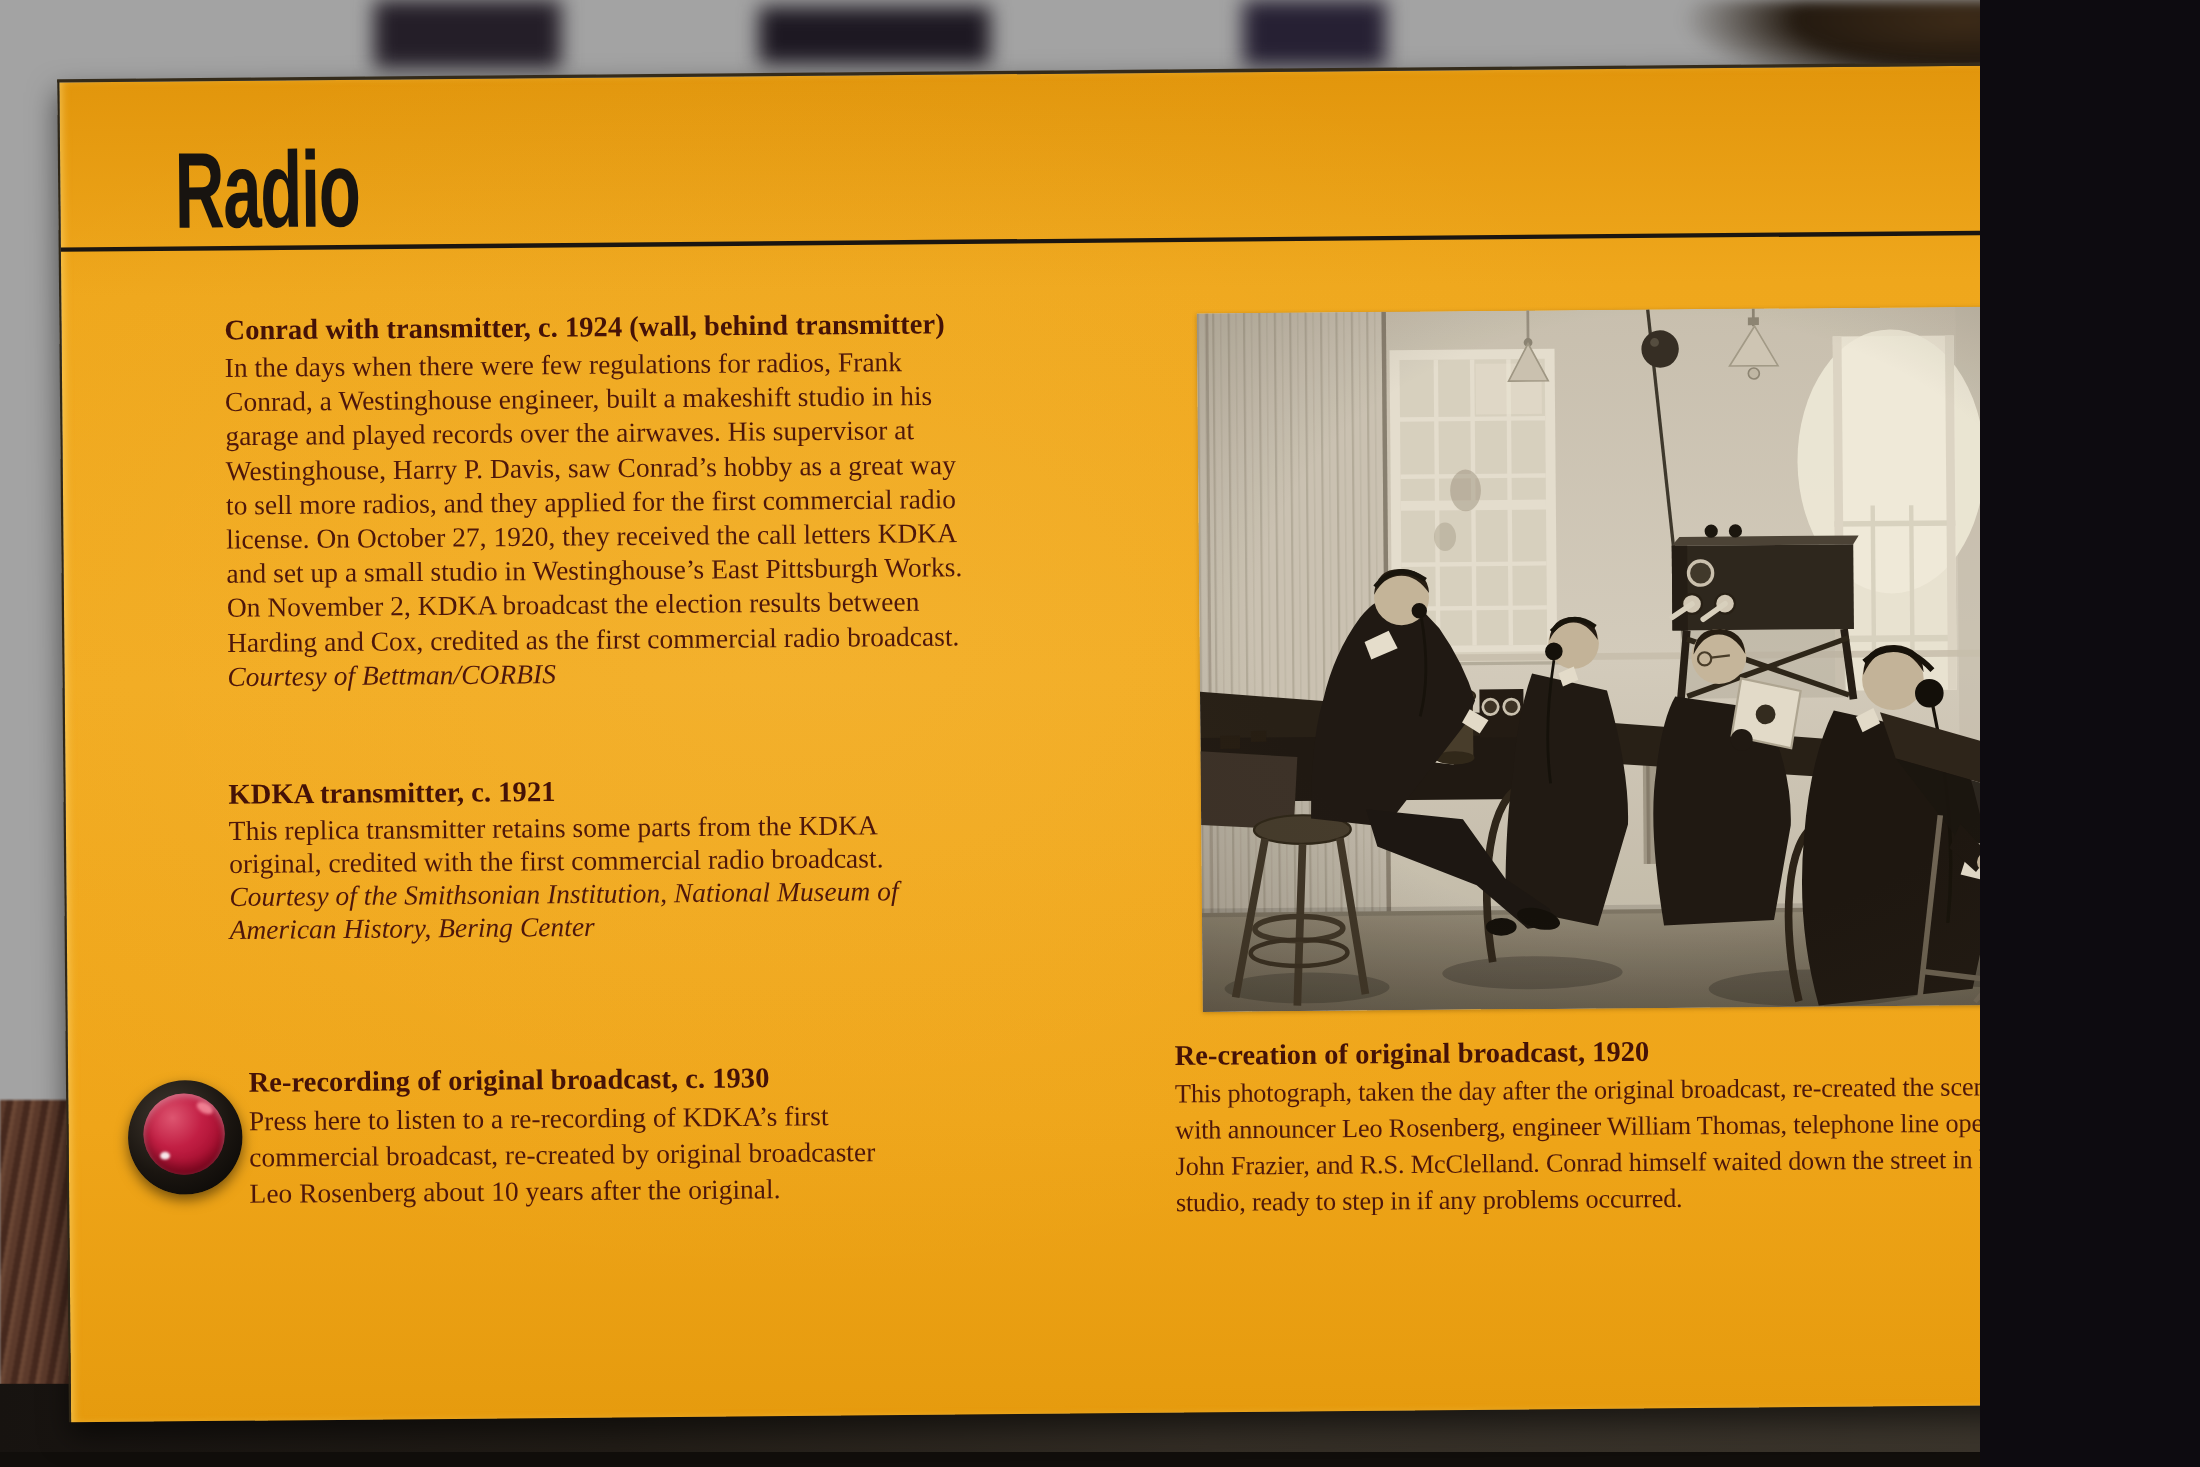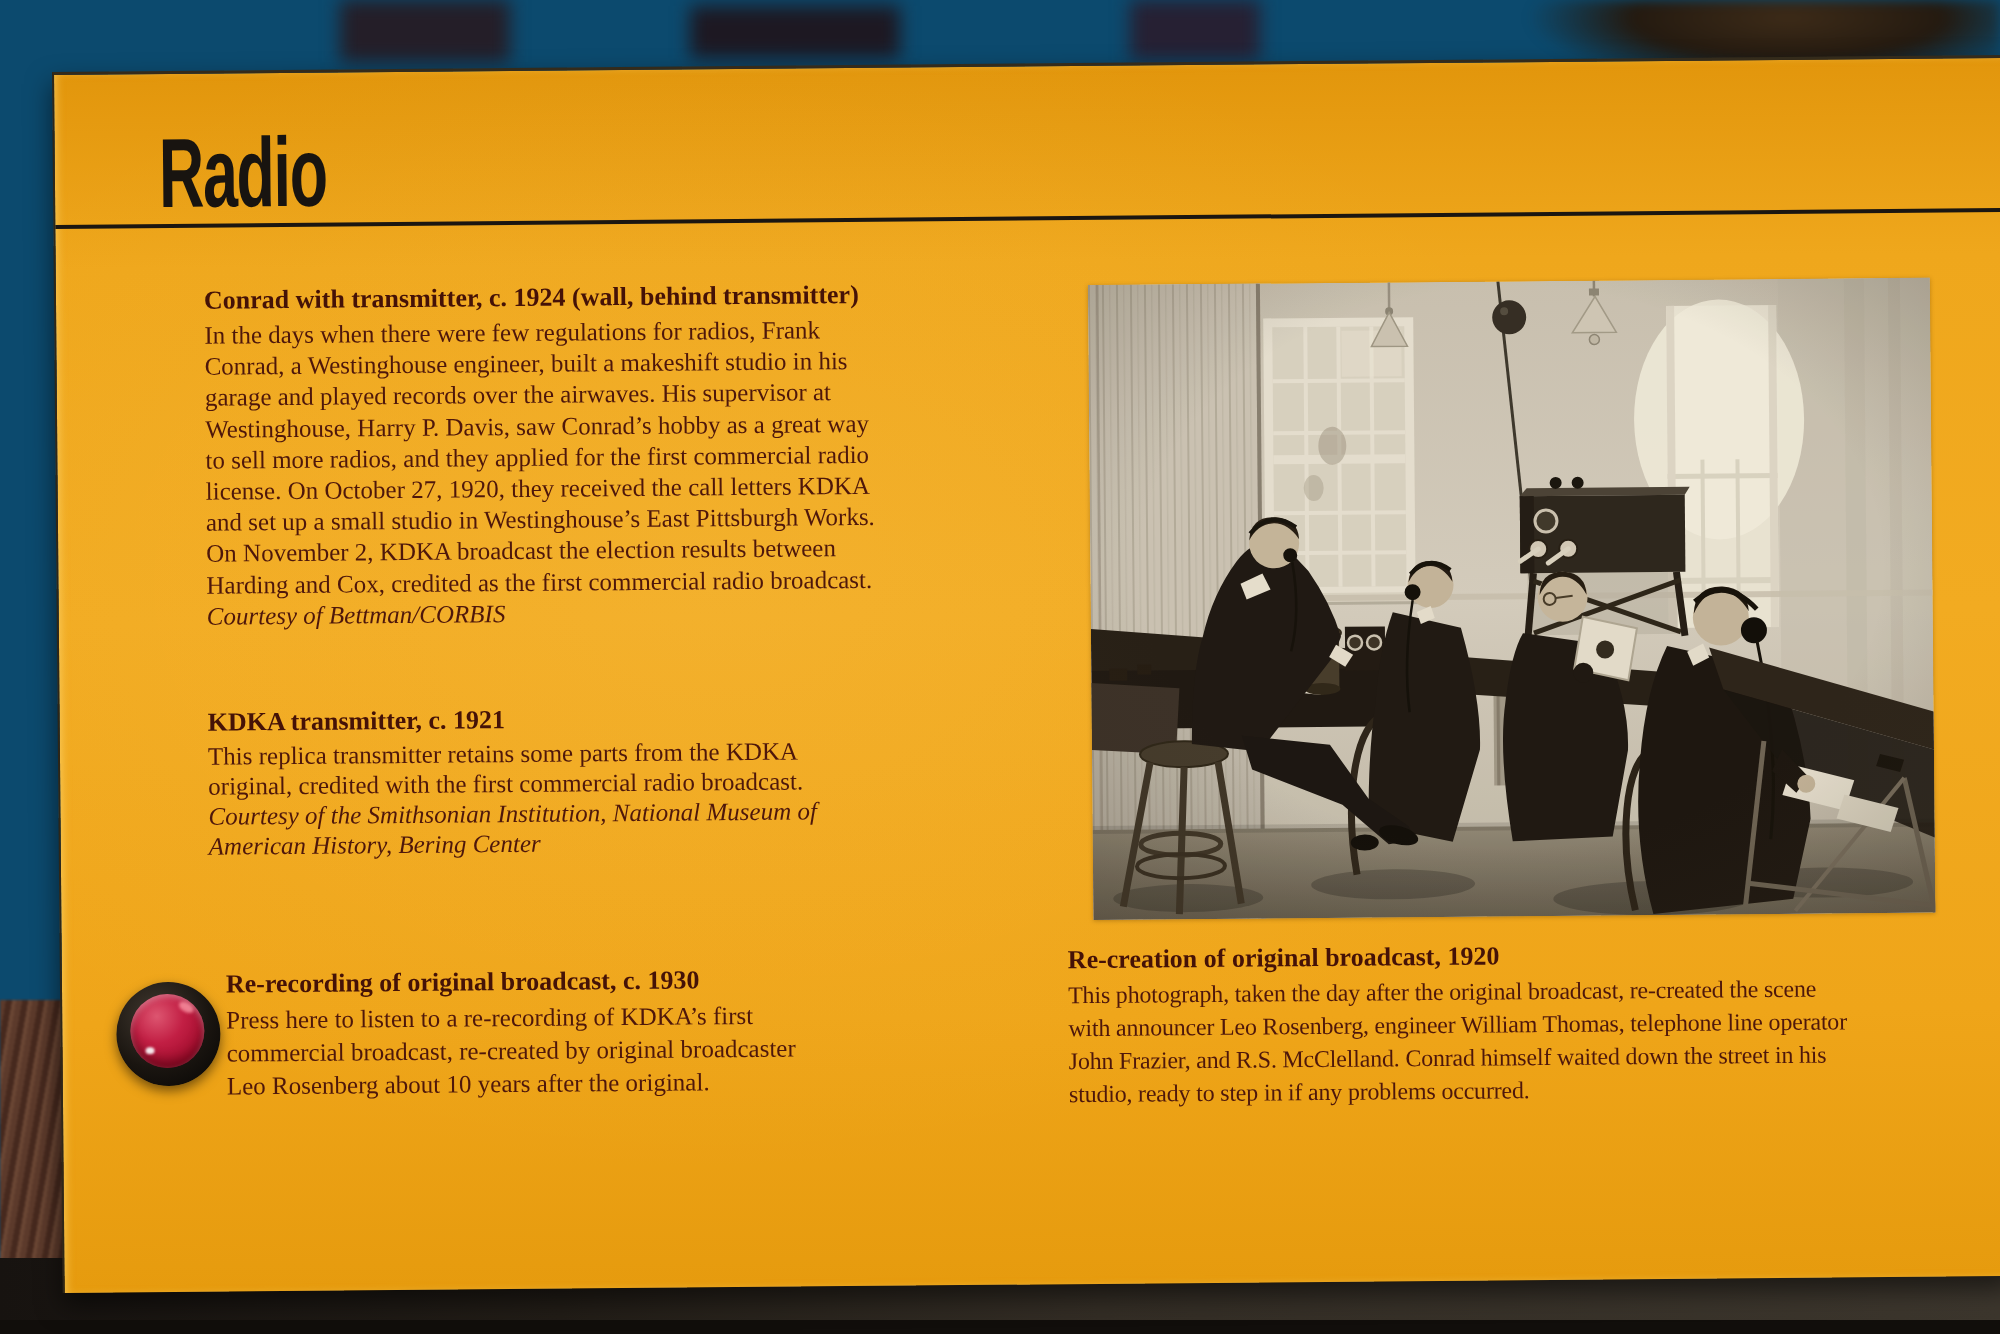--- a/index.html
+++ b/index.html
@@ -1,17 +1,17 @@
 <!DOCTYPE html>
 <html><head>
 <meta charset="utf-8">
 <style>
   html,body{margin:0;padding:0;background:#0d0b10;}
-  .scene{position:relative;width:2000px;height:1334px;overflow:hidden;
-         background:#0c4a6e;font-family:"Liberation Serif",serif;}
+  .scene{position:relative;width:1800px;height:1334px;overflow:hidden;
+         background:#a3a3a3;font-family:"Liberation Serif",serif;}
   
   .bgshape{position:absolute;filter:blur(9px);}
   .bg-top-right{position:absolute;left:1470px;top:0;width:530px;height:90px;
     background:radial-gradient(260px 70px at 60% 20%, #3d2b18 0%, #241a10 60%, rgba(20,16,12,0) 100%);
     filter:blur(6px);}
   .wood{position:absolute;left:0;top:1000px;width:82px;height:334px;
     background:repeating-linear-gradient(100deg,#5c3a2b 0 6px,#46291e 6px 12px,#6a4634 12px 16px);
     filter:blur(1px);}
   .baseboard{position:absolute;left:0;top:1258px;width:2000px;height:76px;
     background:linear-gradient(90deg,#171310 0%,#221d17 28%,#332d25 55%,#3c362d 100%);}

